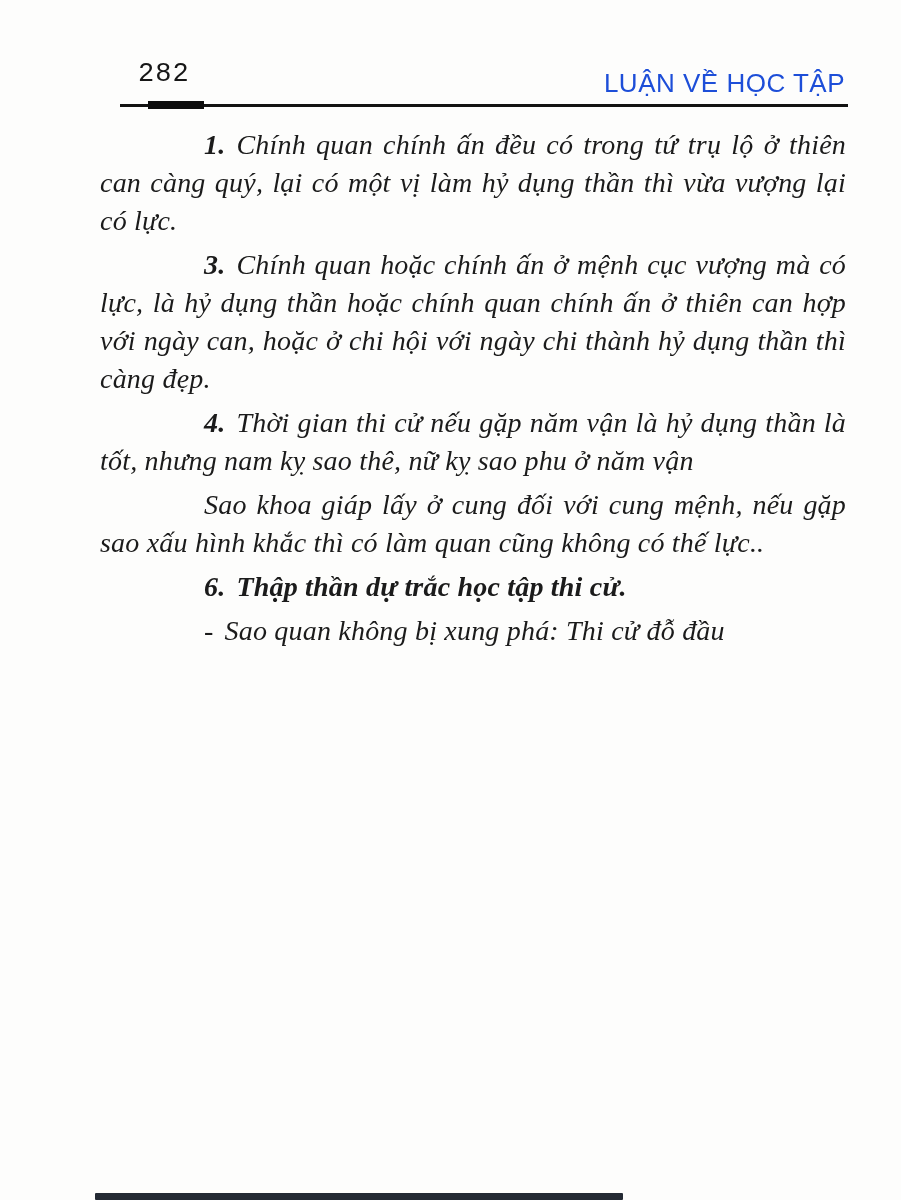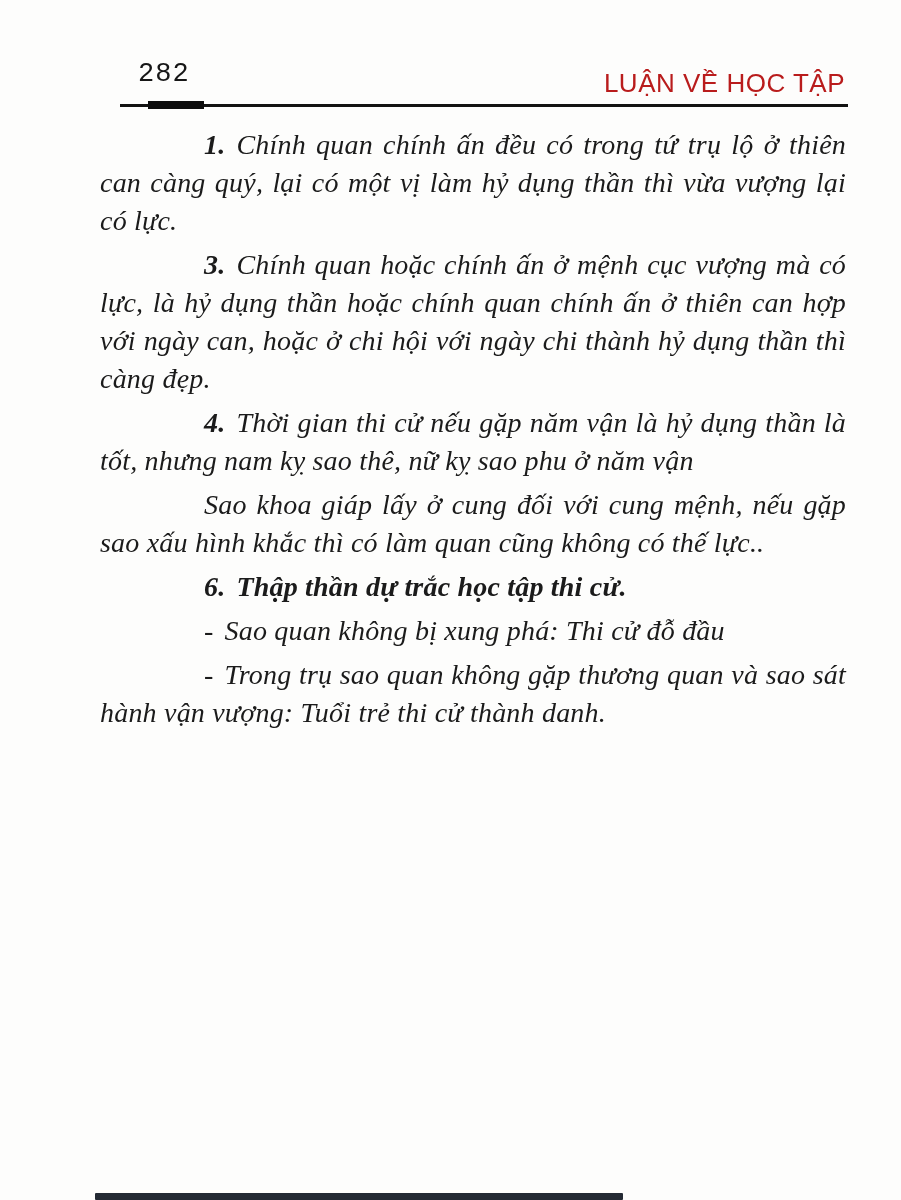--- a/index.html
+++ b/index.html
@@ -14,21 +14,21 @@
   }
   
   .pagenum{
     position:absolute;left:126px;top:59px;
     font-family:Liberation Mono, monospace;
     font-size:27px;letter-spacing:1px;color:#161616;margin-left:12px;
   }
   .htitle{
     position:absolute;top:68px;right:56px;
     font-family:"Liberation Sans", sans-serif;
-    font-size:26px;letter-spacing:.5px;color:#b91c1c;
+    font-size:26px;letter-spacing:.5px;color:#1d4ed8;
     white-space:nowrap;
   }
   .rule{
     position:absolute;left:120px;top:104px;width:728px;height:3px;
     background:#121212;
   }
   .rule-thick{
     position:absolute;left:148px;top:101px;width:56px;height:8px;
     background:#0c0c0c;
   }
@@ -71,19 +71,18 @@
     <p class="para"><span class="marker">4.</span><span>Thời gian thi cử nếu gặp năm vận là hỷ dụng thần là tốt, nhưng nam kỵ sao thê, nữ kỵ sao phu ở năm vận</span></p>
 
 
     <p class="para"><span>Sao khoa giáp lấy ở cung đối với cung mệnh, nếu gặp sao xấu hình khắc thì có làm quan cũng không có thế lực..</span></p>
 
     <p class="para heading"><span class="marker">6.</span><span>Thập thần dự trắc học tập thi cử.</span></p>
 
 
     <p class="para dash"><span class="marker">-</span><span>Sao quan không bị xung phá: Thi cử đỗ đầu</span></p>
 
-    <p class="para dash"><span class="marker">-</span><span>Trong trụ sao quan không gặp thương quan và sao sát hành vận vượng: Tuổi trẻ thi cử thành danh.</span></p>
 
   </main>
 
   <div class="bottom-bar"></div>
 
 </div>
 
 </body></html>

